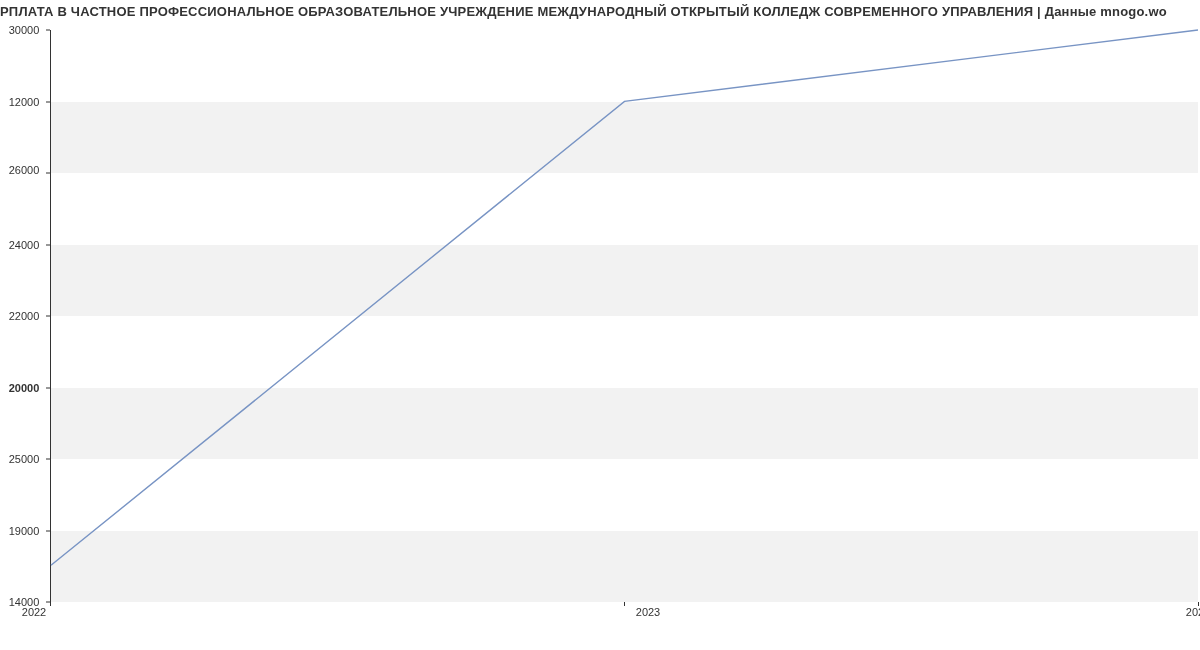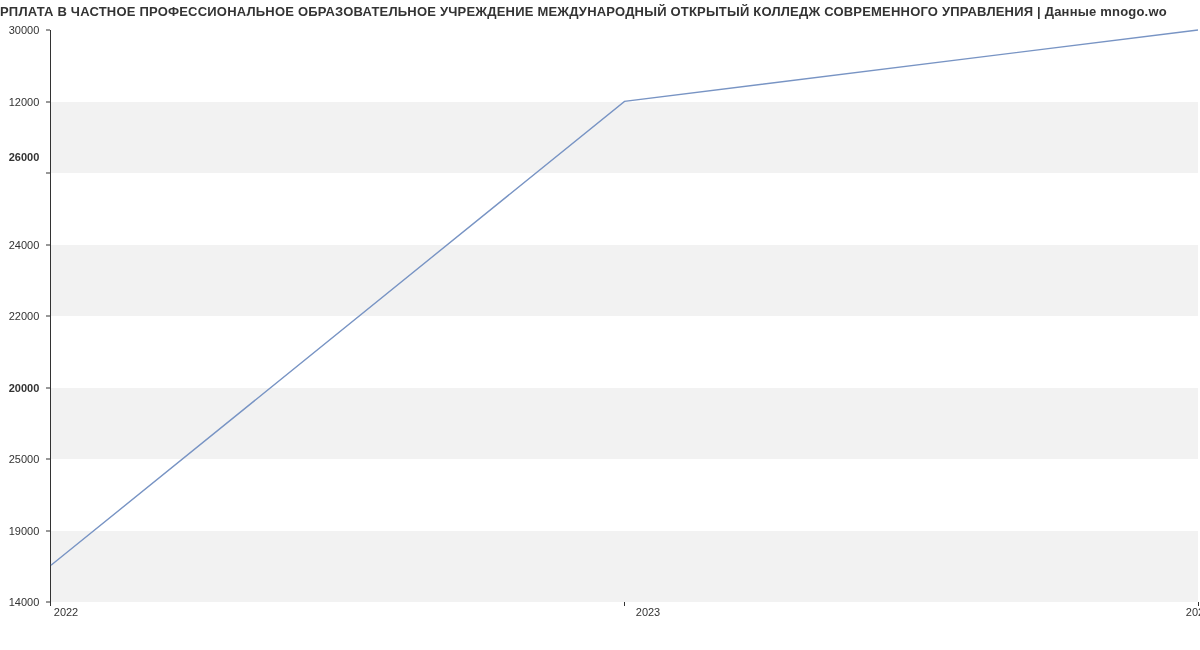--- a/index.html
+++ b/index.html
@@ -111,25 +111,25 @@
     <div class="y-tick-label" style="top: 530.5px;">19000</div>
     <div class="y-tick-mark" style="top: 530.5px;"></div>
     <div class="y-tick-label" style="top: 459px;">25000</div>
     <div class="y-tick-mark" style="top: 459px;"></div>
     <div class="y-tick-label" style="top: 387.5px; font-weight: bold;">20000</div>
     <div class="y-tick-mark" style="top: 387.5px;"></div>
     <div class="y-tick-label" style="top: 316px;">22000</div>
     <div class="y-tick-mark" style="top: 316px;"></div>
     <div class="y-tick-label" style="top: 244.5px;">24000</div>
     <div class="y-tick-mark" style="top: 244.5px;"></div>
-    <div class="y-tick-label" style="top: 157px; font-weight: bold;">26000</div>
+    <div class="y-tick-label" style="top: 170px;">26000</div>
     <div class="y-tick-mark" style="top: 173px;"></div>
     <div class="y-tick-label" style="top: 101.5px;">12000</div>
     <div class="y-tick-mark" style="top: 101.5px;"></div>
     <div class="y-tick-label" style="top: 30px;">30000</div>
     <div class="y-tick-mark" style="top: 30px;"></div>
-    <div class="x-tick-label" style="left: 66px;">2022</div>
+    <div class="x-tick-label" style="left: 34px;">2022</div>
     <div class="x-tick-mark" style="left: 50px;"></div>
     <div class="x-tick-label" style="left: 648px;">2023</div>
     <div class="x-tick-mark" style="left: 624px;"></div>
     <div class="x-tick-label" style="left: 1198px;">2024</div>
     <div class="x-tick-mark" style="left: 1198px;"></div>
   </div>
 
 </body></html>

